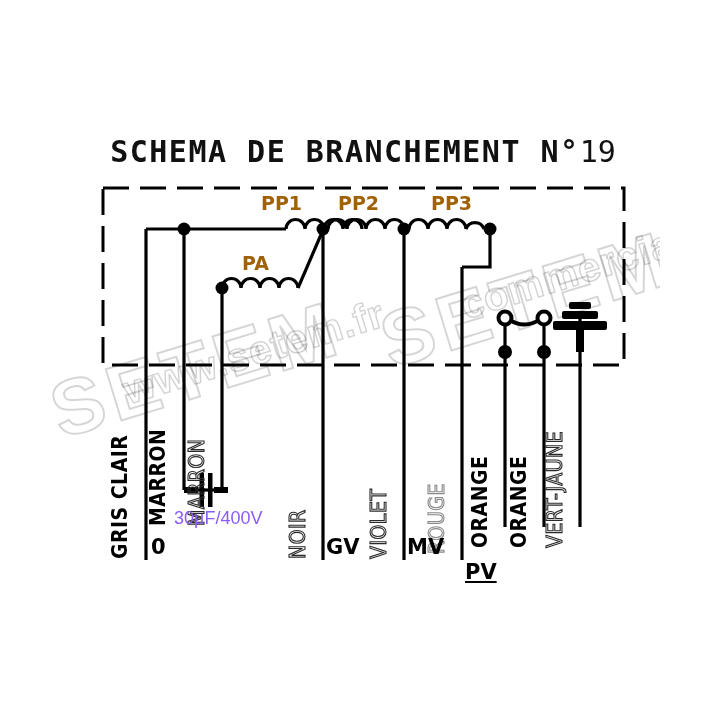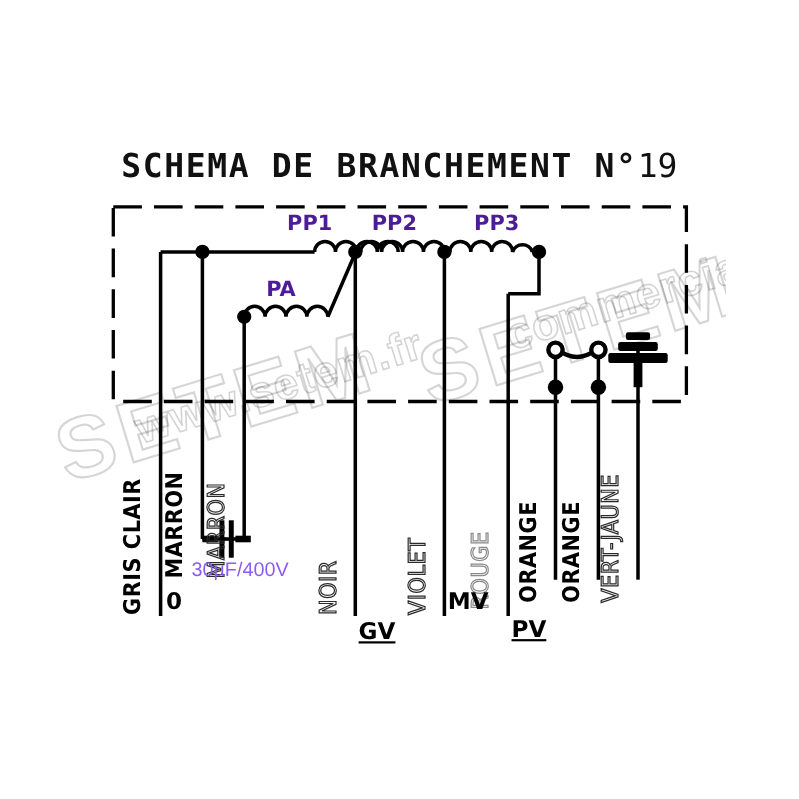--- a/index.html
+++ b/index.html
@@ -74,21 +74,21 @@
     left: 0; top: 0;
     width: 726px; height: 726px;
   }
 
   
   .coil-label {
     position: absolute;
     font-family: "DejaVu Sans", sans-serif;
     font-weight: bold;
     font-size: 19px;
-    color: #4c1d95;
+    color: #a16207;
     white-space: nowrap;
   }
 
   
   .wire-label {
     position: absolute;
     white-space: nowrap;
     transform-origin: left bottom;
     transform: rotate(-90deg);
     font-family: "DejaVu Sans Condensed", "DejaVu Sans", sans-serif;
@@ -224,19 +224,19 @@
   <div class="wire-label bold" style="left:170px; top:502px;">MARRON</div>
   <div class="wire-label thin" style="left:209px; top:502px;">MARRON</div>
   <div class="wire-label thin" style="left:310px; top:535px;">NOIR</div>
   <div class="wire-label thin" style="left:391px; top:535px;">VIOLET</div>
   <div class="wire-label thin grey" style="left:449px; top:530px;">ROUGE</div>
   <div class="wire-label bold" style="left:492px; top:524px;">ORANGE</div>
   <div class="wire-label bold" style="left:531px; top:524px;">ORANGE</div>
   <div class="wire-label thin" style="left:567px; top:524px;">VERT-JAUNE</div>
 
   <div class="terminal" style="left:151px; top:535px;">0</div>
-  <div class="terminal" style="left:326px; top:562px;text-decoration:underline;">GV</div>
+  <div class="terminal" style="left:326px; top:535px;">GV</div>
   <div class="terminal" style="left:407px; top:535px;">MV</div>
   <div class="terminal" style="left:465px; top:560px;text-decoration:underline;">PV</div>
 
   <div id="cap-caption" style="left:174px; top:508px;">30µF/400V</div>
 
 </div>
 
 </body></html>

